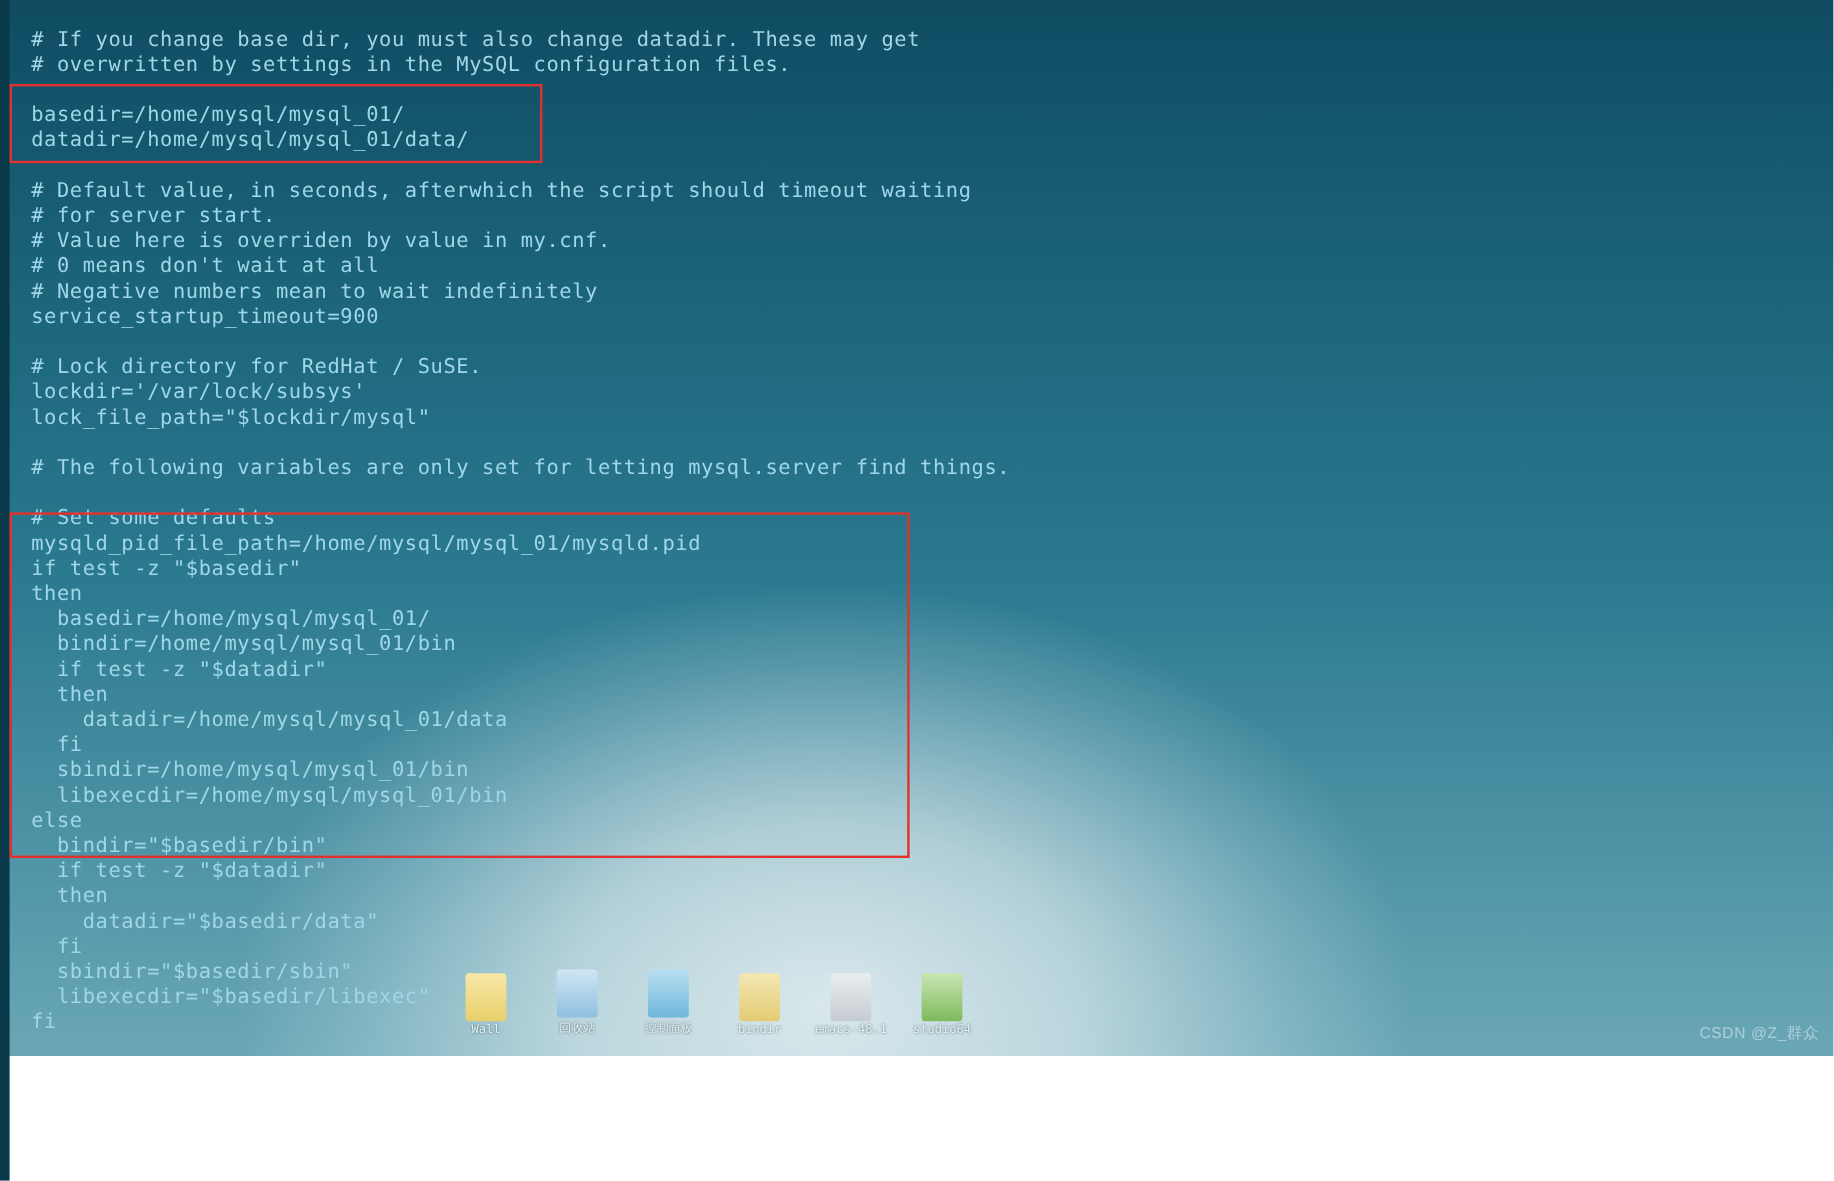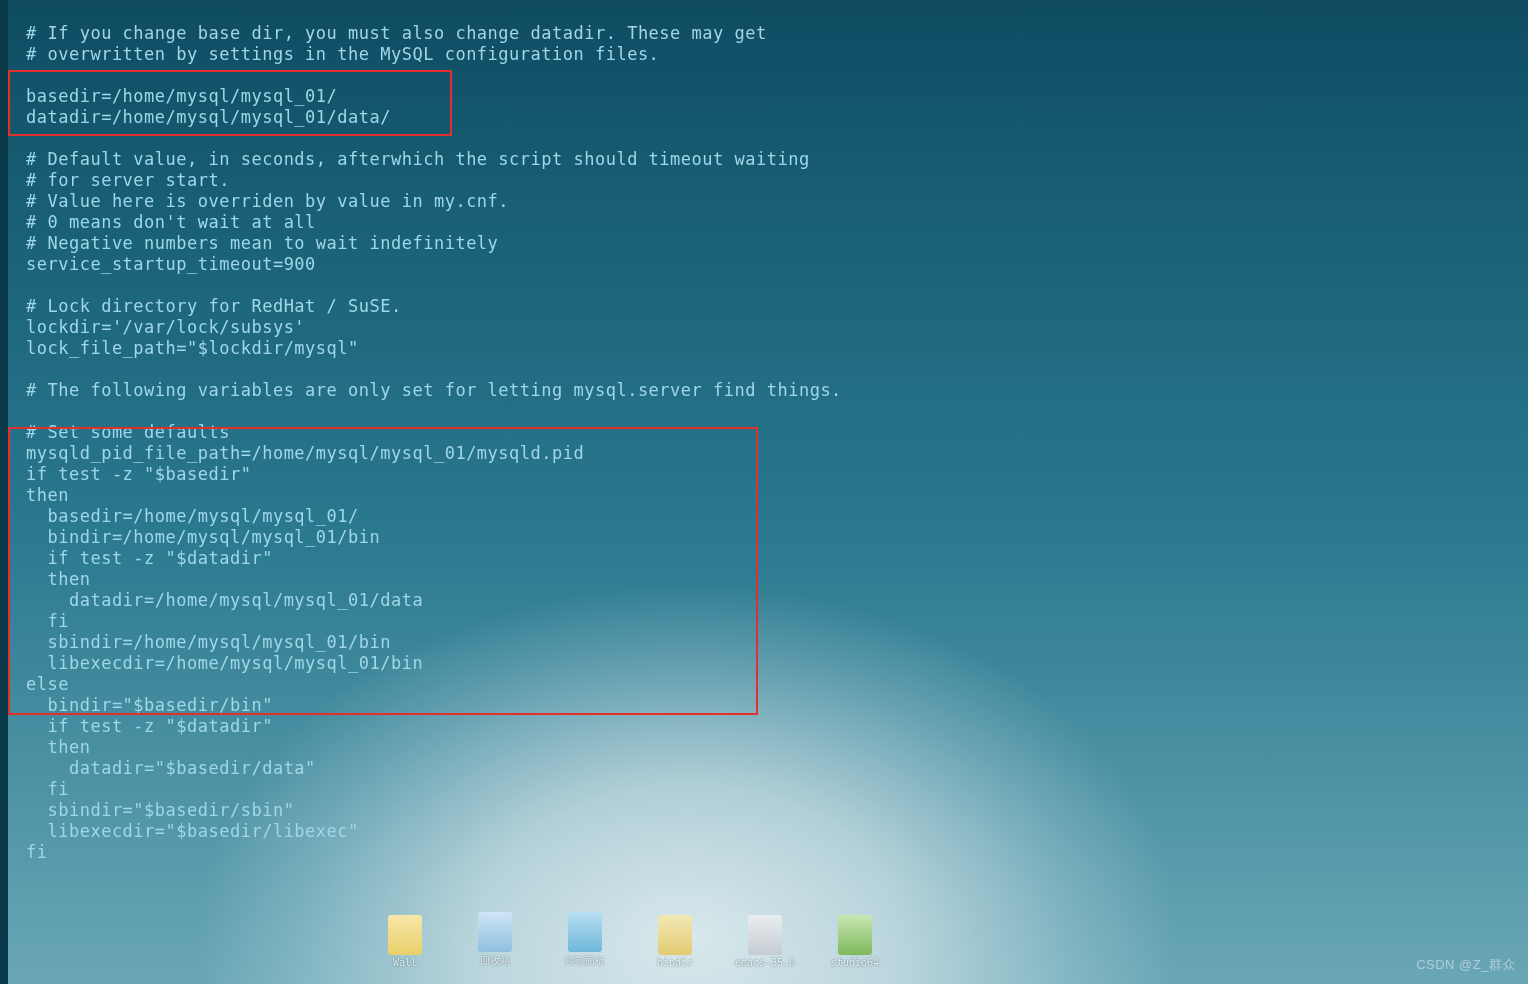--- a/index.html
+++ b/index.html
@@ -6,21 +6,21 @@
     margin: 0;
     padding: 0;
     width: 1528px;
     height: 984px;
     overflow: hidden;
     font-family: "DejaVu Sans Mono", "Menlo", "Consolas", monospace;
   }
   .desktop {
     position: relative;
     width: 1528px;
-    height: 984px;
+    height: 880px;
     background:
       radial-gradient(ellipse 700px 500px at 45% 95%, rgba(255,255,255,0.75) 0%, rgba(255,255,255,0.55) 30%, rgba(240,248,252,0.2) 55%, rgba(20,70,90,0) 70%),
       linear-gradient(180deg, #0f4c62 0%, #1a6278 25%, #2b7a90 55%, #6aa7b6 100%);
   }
   .left-strip {
     position: absolute;
     left: 0; top: 0;
     width: 8px; height: 984px;
     background: #0a3a4a;
   }
@@ -58,21 +58,21 @@
     height: 288px;
     border: 2px solid #e2312d;
     box-sizing: border-box;
     pointer-events: none;
   }
   .taskbar-icons {
     position: absolute;
     bottom: 16px;
     left: 380px;
     display: flex;
-    gap: 40px;
+    gap: 26px;
     align-items: flex-end;
   }
   .ticon {
     display: flex;
     flex-direction: column;
     align-items: center;
     gap: 2px;
     width: 50px;
   }
   .ticon .glyph {
@@ -130,21 +130,21 @@
     <div class="ticon">
       <div class="glyph g-ctrl"></div>
       <div class="lbl">控制面板</div>
     </div>
     <div class="ticon">
       <div class="glyph g-nat"></div>
       <div class="lbl">bindir</div>
     </div>
     <div class="ticon">
       <div class="glyph g-emacs"></div>
-      <div class="lbl">emacs-35.6</div>
+      <div class="lbl">emacs-48.1</div>
     </div>
     <div class="ticon">
       <div class="glyph g-studio"></div>
       <div class="lbl">studio64</div>
     </div>
   </div>
 
   <div class="watermark">CSDN @Z_群众</div>
 </div>
 

